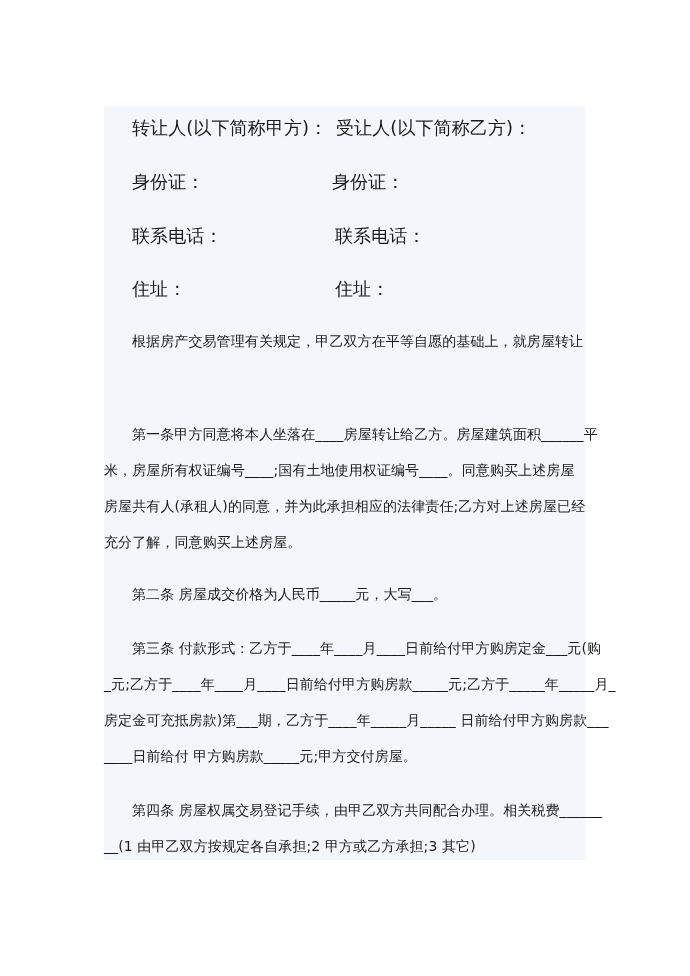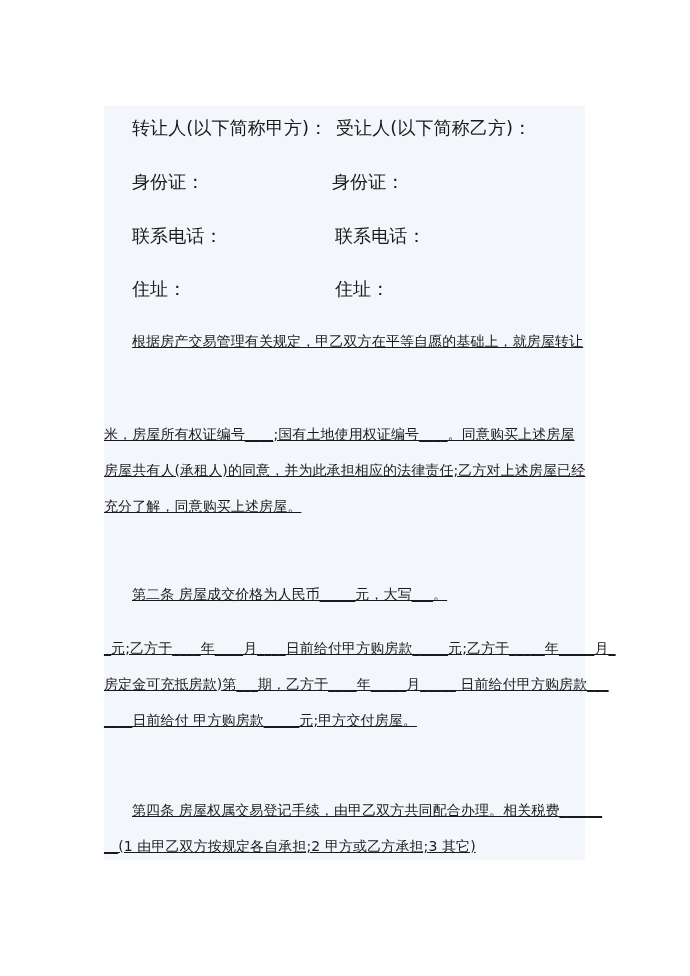--- a/index.html
+++ b/index.html
@@ -37,21 +37,20 @@
       font-size: 14px;
       line-height: 36px;
       text-indent: 28px;
       text-align: justify;
       letter-spacing: 0.1px;
     }
     .para .ln {
       display: block;
       white-space: nowrap;
       height: 36px;
-      text-decoration: underline;
     }
     .para .ln.first {
       padding-left: 28px;
     }
     .para .ln.cont {
       text-indent: 0;
     }
     .para .ln {
       text-indent: 0;
     }
@@ -71,30 +70,32 @@
 <div class="line" style="left:335px; top:226px;">联系电话：</div>
 
 <div class="line" style="left:132px; top:279px;">住址：</div>
 <div class="line" style="left:335px; top:279px;">住址：</div>
 
 <div class="para" style="top:323px;">
   <span class="ln first">根据房产交易管理有关规定，甲乙双方在平等自愿的基础上，就房屋转让</span>
 </div>
 
 <div class="para" style="top:416px;">
+  <span class="ln first">第一条甲方同意将本人坐落在____房屋转让给乙方。房屋建筑面积______平</span>
   <span class="ln cont">米，房屋所有权证编号____;国有土地使用权证编号____。同意购买上述房屋</span>
   <span class="ln cont">房屋共有人(承租人)的同意，并为此承担相应的法律责任;乙方对上述房屋已经</span>
   <span class="ln cont">充分了解，同意购买上述房屋。</span>
 </div>
 
 <div class="para" style="top:576px;">
   <span class="ln first">第二条 房屋成交价格为人民币_____元，大写___。</span>
 </div>
 
 <div class="para" style="top:630px;">
+  <span class="ln first">第三条 付款形式：乙方于____年____月____日前给付甲方购房定金___元(购</span>
   <span class="ln cont">_元;乙方于____年____月____日前给付甲方购房款_____元;乙方于_____年_____月_</span>
   <span class="ln cont">房定金可充抵房款)第___期，乙方于____年_____月_____ 日前给付甲方购房款___</span>
   <span class="ln cont">____日前给付 甲方购房款_____元;甲方交付房屋。</span>
 </div>
 
 <div class="para" style="top:792px;">
   <span class="ln first">第四条 房屋权属交易登记手续，由甲乙双方共同配合办理。相关税费______</span>
   <span class="ln cont">__(1 由甲乙双方按规定各自承担;2 甲方或乙方承担;3 其它)</span>
 </div>
 

